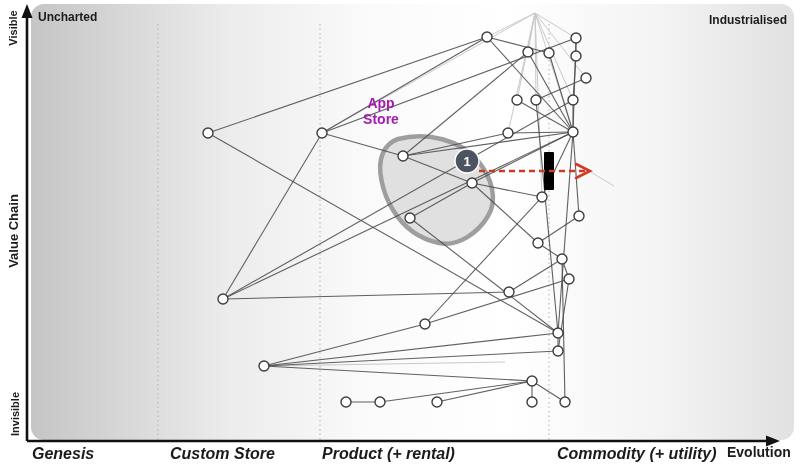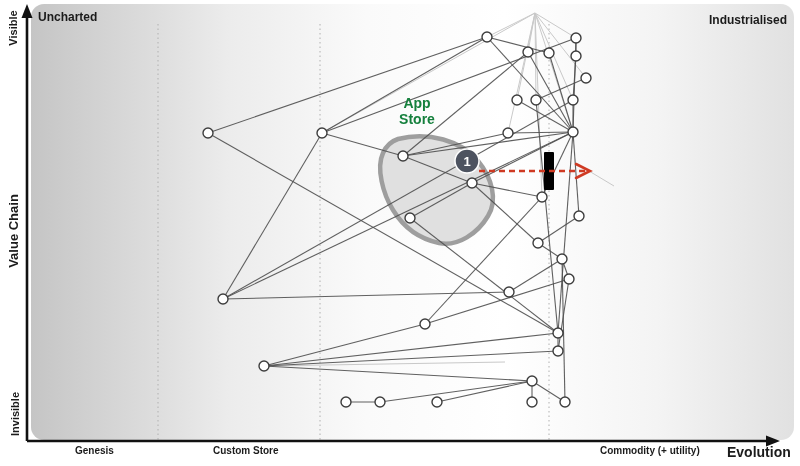--- a/index.html
+++ b/index.html
@@ -15,29 +15,29 @@
     background:linear-gradient(to right,#c5c5c5 0%,#ececec 26%,#fafafa 44%,#ffffff 62%,#f4f4f4 82%,#e1e1e1 100%);
   }
   #map-canvas{position:absolute;left:0;top:0;}
   .lbl{position:absolute;white-space:nowrap;}
   .lbl-uncharted{left:38px;top:10px;font-size:12px;font-weight:bold;text-align:center;}
   .lbl-industrialised{right:13px;top:13px;font-size:12px;font-weight:bold;}
   .rot{transform:translate(-50%,-50%) rotate(-90deg);}
   .lbl-visible{left:13px;top:28px;font-size:11px;font-weight:bold;}
   .lbl-valuechain{left:13px;top:231px;font-size:13px;font-weight:bold;}
   .lbl-invisible{left:15px;top:414px;font-size:11px;font-weight:bold;}
-  .stage-lbl{position:absolute;top:445px;font-size:10px;font-weight:600;margin-left:43px;}
+  .stage-lbl{position:absolute;top:445px;font-size:16px;font-style:italic;font-weight:600;}
   .stage-0{left:32px;}
   .stage-1{left:170px;}
   .stage-2{left:322px;}
   .stage-3{left:557px;}
   .lbl-evolution{left:727px;top:444px;font-size:14px;font-weight:bold;text-align:center;}
   .lbl-appstore{
-    left:384px;top:95px;width:66px;text-align:center;
-    font-size:14px;line-height:16px;font-weight:bold;color:#15803d;
+    left:348px;top:95px;width:66px;text-align:center;
+    font-size:14px;line-height:16px;font-weight:bold;color:#a21caf;
   }
 </style>
 </head>
 <body>
 
 <div id="stage">
   <div id="gradient-card"></div>
 
   <svg id="map-canvas" width="800" height="466" viewBox="0 0 800 466">
       <line x1="158" y1="24" x2="158" y2="440" stroke="#b0b0b0" stroke-width="1" stroke-dasharray="1.5 3"></line>
@@ -154,20 +154,21 @@
 
   <div class="lbl lbl-uncharted">Uncharted</div>
   <div class="lbl lbl-industrialised">Industrialised</div>
 
   <div class="lbl rot lbl-visible">Visible</div>
   <div class="lbl rot lbl-valuechain">Value Chain</div>
   <div class="lbl rot lbl-invisible">Invisible</div>
 
   <div class="stage-lbl stage-0">Genesis</div>
   <div class="stage-lbl stage-1">Custom Store</div>
+  <div class="stage-lbl stage-2">Product (+ rental)</div>
   <div class="stage-lbl stage-3">Commodity (+ utility)</div>
   <div class="lbl lbl-evolution">Evolution</div>
 
   <div class="lbl lbl-appstore">
     <div>App</div>
     <div>Store</div>
   </div>
 </div>
 
 </body></html>

